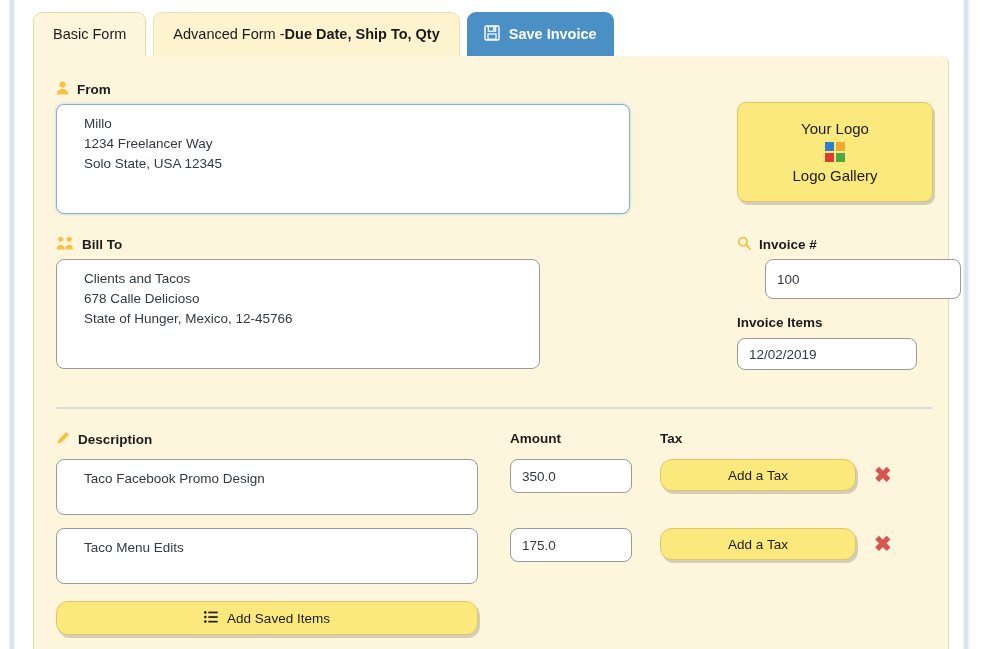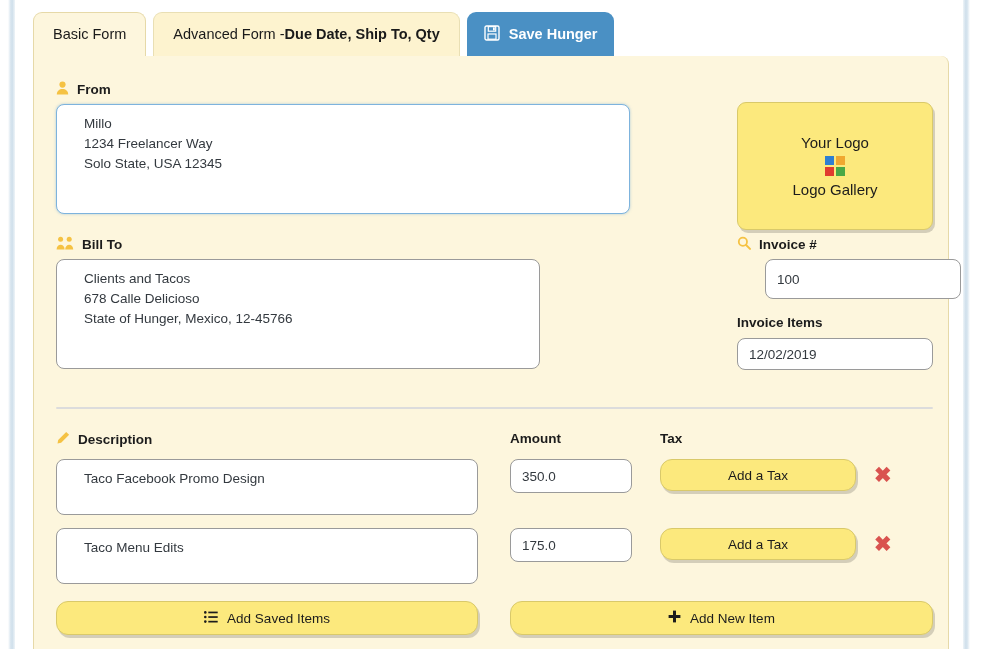--- a/index.html
+++ b/index.html
@@ -184,21 +184,21 @@
 
     <div class="tab-save">
       <span class="ico">
         <svg width="16" height="16" viewBox="0 0 16 16">
           <rect x="1" y="1" width="14" height="14" rx="1.5" fill="none" stroke="#ffffff" stroke-width="1.4"></rect>
           <rect x="4.3" y="1.6" width="7.4" height="4.6" fill="none" stroke="#ffffff" stroke-width="1.2"></rect>
           <rect x="4" y="9" width="8" height="5.2" fill="none" stroke="#ffffff" stroke-width="1.2"></rect>
           <rect x="9" y="2.4" width="1.8" height="3" fill="#ffffff"></rect>
         </svg>
       </span>
-      <span>Save Hunger</span>
+      <span>Save Invoice</span>
     </div>
   </div>
 
   <div class="panel">
    <div class="inner">
 
     <div class="seclabel" style="left:22px; top:25px;">
       <span class="ico">
         <svg width="13" height="14" viewBox="0 0 13 14">
           <circle cx="6.5" cy="3.6" r="3.1" fill="#f5c243"></circle>
@@ -221,21 +221,21 @@
           <path d="M9.2 13.4c0-2.9 1.9-4.6 4.0-4.6s4.0 1.7 4.0 4.6z" fill="#f5c243"></path>
         </svg>
       </span>
       <span>Bill To</span>
     </div>
 
     <textarea class="box" style="left: 22px; top: 203px; width: 484px; height: 110px;">Clients and Tacos
 678 Calle Delicioso
 State of Hunger, Mexico, 12-45766</textarea>
 
-    <div class="logobtn" style="left:703px; top:46px; width:196px; height:128px;">
+    <div class="logobtn" style="left:703px; top:46px; width:196px; height:100px;">
       <span>Your Logo</span>
       <span class="ico grid-icon">
         <i style="background:#2f7fd1"></i>
             <i style="background:#f0a830"></i>
         <i style="background:#e03b2f"></i>
             <i style="background:#4aa845"></i>
       </span>
       <span>Logo Gallery</span>
     </div>
 
@@ -248,21 +248,21 @@
       </span>
       <span>Invoice #</span>
     </div>
 
     <input class="box" type="text" style="left: 703px; top: 203px; width: 196px; height: 40px; margin-left: 28px;" value="100">
 
     <div class="collabel" style="left:703px; top:259px;">
       <span>Invoice Items</span>
     </div>
 
-    <input class="box" type="text" style="left: 703px; top: 282px; width: 196px; height: 32px;" value="12/02/2019">
+    <input class="box" type="text" style="left: 703px; top: 282px; width: 180px; height: 32px;" value="12/02/2019">
 
     <div class="divider" style="left:22px; top:351px; width:877px;"></div>
 
     <div class="seclabel" style="left:22px; top:375px;">
       <span class="ico">
         <svg width="14" height="14" viewBox="0 0 14 14">
           <path d="M10.2 0.9l2.9 2.9-8.0 8.0-3.6 0.7 0.7-3.6z" fill="#f5c243"></path>
         </svg>
       </span>
       <span>Description</span>
@@ -303,25 +303,16 @@
               <rect x="4.3" y="0.6" width="9.4" height="1.7" fill="#1c1c1c"></rect>
           <circle cx="1.3" cy="6.0" r="1.3" fill="#1c1c1c"></circle>
               <rect x="4.3" y="5.2" width="9.4" height="1.7" fill="#1c1c1c"></rect>
           <circle cx="1.3" cy="10.6" r="1.3" fill="#1c1c1c"></circle>
               <rect x="4.3" y="9.8" width="9.4" height="1.7" fill="#1c1c1c"></rect>
         </svg>
       </span>
       <span>Add Saved Items</span>
     </div>
 
-    <div class="ybtn" style="left:476px; top:545px; width:423px; height:34px;">
-      <span class="ico">
-        <svg width="13" height="13" viewBox="0 0 13 13">
-          <rect x="5.0" y="0.6" width="3.0" height="11.8" fill="#1c1c1c"></rect>
-          <rect x="0.6" y="5.0" width="11.8" height="3.0" fill="#1c1c1c"></rect>
-        </svg>
-      </span>
-      <span>Add New Item</span>
-    </div>
 
    </div>
   </div>
 </div>
 
 </body></html>

